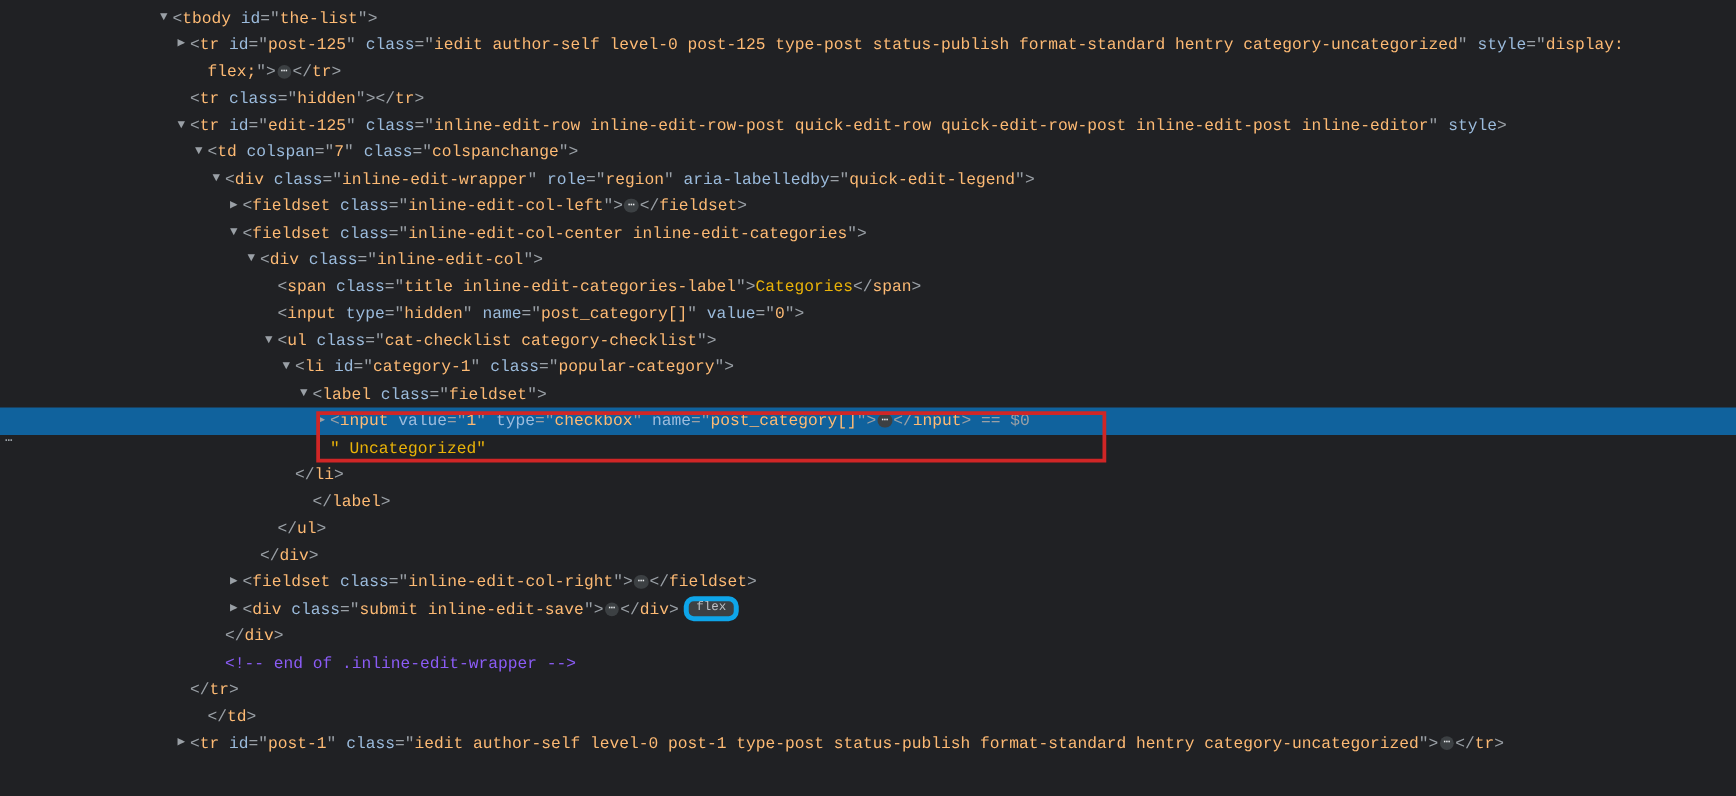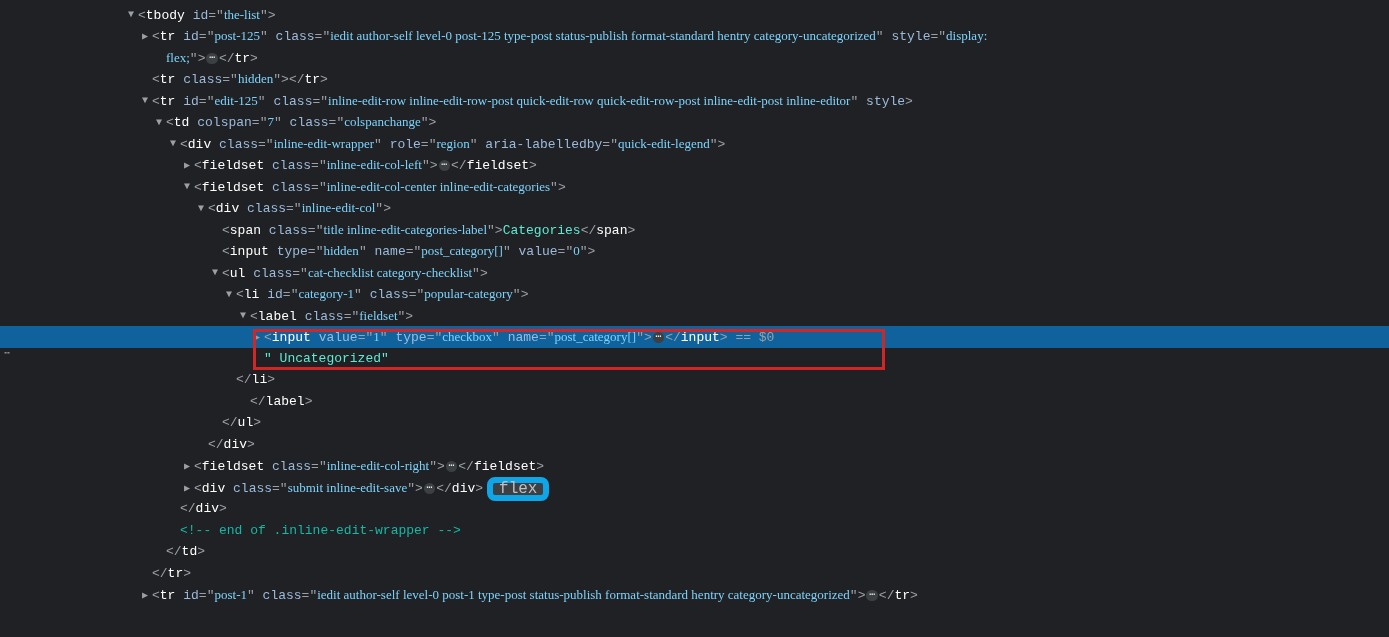--- a/index.html
+++ b/index.html
@@ -40,47 +40,47 @@
     color: #9aa0a6;
     margin-right: 2px;
     font-size: 10px;
     vertical-align: middle;
     cursor: pointer;
   }
   .arrow.none { visibility: hidden; }
 
   
   .p  { color: #9aa0a6; }              
-  .tg { color: #ffffff; }              
+  .tg { color: #fdba74; }              
   .at { color: #9bbbdc; margin-top: 36px; }              
-  .vs { color: #7dd3fc; font-family: Liberation Serif, serif; }              
-  .tx { color: #5eead4; }              
+  .vs { color: #fdba74; }              
+  .tx { color: #eab308; }              
   .d0 { color: #9aa0a6; }              
-  .cm { color: #14b8a6; margin-top: 28px; }              
+  .cm { color: #8b5cf6; margin-top: 28px; }              
 
   .ell {
     display:inline-block;
     background:#3c4043;
     color:#e8eaed;
     border-radius:6px;
     font-size:9px;
     line-height:11px;
     height:11px;
     padding:0 3px;
     vertical-align:middle;
     margin:0 1px;
   }
 
   .badge {
     display:inline-block;
     background:#3c4043;
     color:#bdc1c6;
-    border:6px solid #0ea5e9;
+    border:4px solid #0ea5e9;
     border-radius:8px;
-    font-size:16px;
+    font-size:10px;
     line-height:12px;
     padding:0 6px;
     vertical-align:middle;
     margin-left:4px;
   }
 
   .leftdots {
     position:absolute;
     left:4px;
     top:343px;
@@ -123,18 +123,18 @@
     <div class="row sel"><span class="pad" style="width: 252px;"></span><span class="arrow ">▶</span><span><span class="p">&lt;</span><span class="tg">input</span> <span class="at">value</span><span class="p">=</span><span class="p">"</span><span class="vs">1</span><span class="p">"</span> <span class="at">type</span><span class="p">=</span><span class="p">"</span><span class="vs">checkbox</span><span class="p">"</span> <span class="at">name</span><span class="p">=</span><span class="p">"</span><span class="vs">post_category[]</span><span class="p">"</span><span class="p">&gt;</span><span class="ell">⋯</span><span class="p">&lt;/</span><span class="tg">input</span><span class="p">&gt;</span><span class="d0"> == $0</span></span></div>
     <div class="row"><span class="pad" style="width: 252px;"></span><span class="arrow none">▶</span><span><span class="tx">" Uncategorized"</span></span></div>
     <div class="row"><span class="pad" style="width: 224px;"></span><span class="arrow none">▶</span><span><span class="p">&lt;/</span><span class="tg">li</span><span class="p">&gt;</span></span></div>
     <div class="row"><span class="pad" style="width: 238px;"></span><span class="arrow none">▶</span><span><span class="p">&lt;/</span><span class="tg">label</span><span class="p">&gt;</span></span></div>
     <div class="row"><span class="pad" style="width: 210px;"></span><span class="arrow none">▶</span><span><span class="p">&lt;/</span><span class="tg">ul</span><span class="p">&gt;</span></span></div>
     <div class="row"><span class="pad" style="width: 196px;"></span><span class="arrow none">▶</span><span><span class="p">&lt;/</span><span class="tg">div</span><span class="p">&gt;</span></span></div>
     <div class="row"><span class="pad" style="width: 182px;"></span><span class="arrow ">▶</span><span><span class="p">&lt;</span><span class="tg">fieldset</span> <span class="at">class</span><span class="p">=</span><span class="p">"</span><span class="vs">inline-edit-col-right</span><span class="p">"</span><span class="p">&gt;</span><span class="ell">⋯</span><span class="p">&lt;/</span><span class="tg">fieldset</span><span class="p">&gt;</span></span></div>
     <div class="row"><span class="pad" style="width: 182px;"></span><span class="arrow ">▶</span><span><span class="p">&lt;</span><span class="tg">div</span> <span class="at">class</span><span class="p">=</span><span class="p">"</span><span class="vs">submit inline-edit-save</span><span class="p">"</span><span class="p">&gt;</span><span class="ell">⋯</span><span class="p">&lt;/</span><span class="tg">div</span><span class="p">&gt;</span><span class="badge">flex</span></span></div>
     <div class="row"><span class="pad" style="width: 168px;"></span><span class="arrow none">▶</span><span><span class="p">&lt;/</span><span class="tg">div</span><span class="p">&gt;</span></span></div>
     <div class="row"><span class="pad" style="width: 168px;"></span><span class="arrow none">▶</span><span><span class="cm">&lt;!-- end of .inline-edit-wrapper --&gt;</span></span></div>
+    <div class="row"><span class="pad" style="width: 140px;"></span><span class="arrow none">▶</span><span><span class="p">&lt;/</span><span class="tg">tr</span><span class="p">&gt;</span></span></div>
     <div class="row"><span class="pad" style="width: 154px;"></span><span class="arrow none">▶</span><span><span class="p">&lt;/</span><span class="tg">td</span><span class="p">&gt;</span></span></div>
-    <div class="row"><span class="pad" style="width: 140px;"></span><span class="arrow none">▶</span><span><span class="p">&lt;/</span><span class="tg">tr</span><span class="p">&gt;</span></span></div>
     <div class="row"><span class="pad" style="width: 140px;"></span><span class="arrow ">▶</span><span><span class="p">&lt;</span><span class="tg">tr</span> <span class="at">id</span><span class="p">=</span><span class="p">"</span><span class="vs">post-1</span><span class="p">"</span> <span class="at">class</span><span class="p">=</span><span class="p">"</span><span class="vs">iedit author-self level-0 post-1 type-post status-publish format-standard hentry category-uncategorized</span><span class="p">"</span><span class="p">&gt;</span><span class="ell">⋯</span><span class="p">&lt;/</span><span class="tg">tr</span><span class="p">&gt;</span></span></div>
   </div>
 <div class="leftdots">⋯</div>
 <div class="hlbox"></div>
 
 </body></html>

